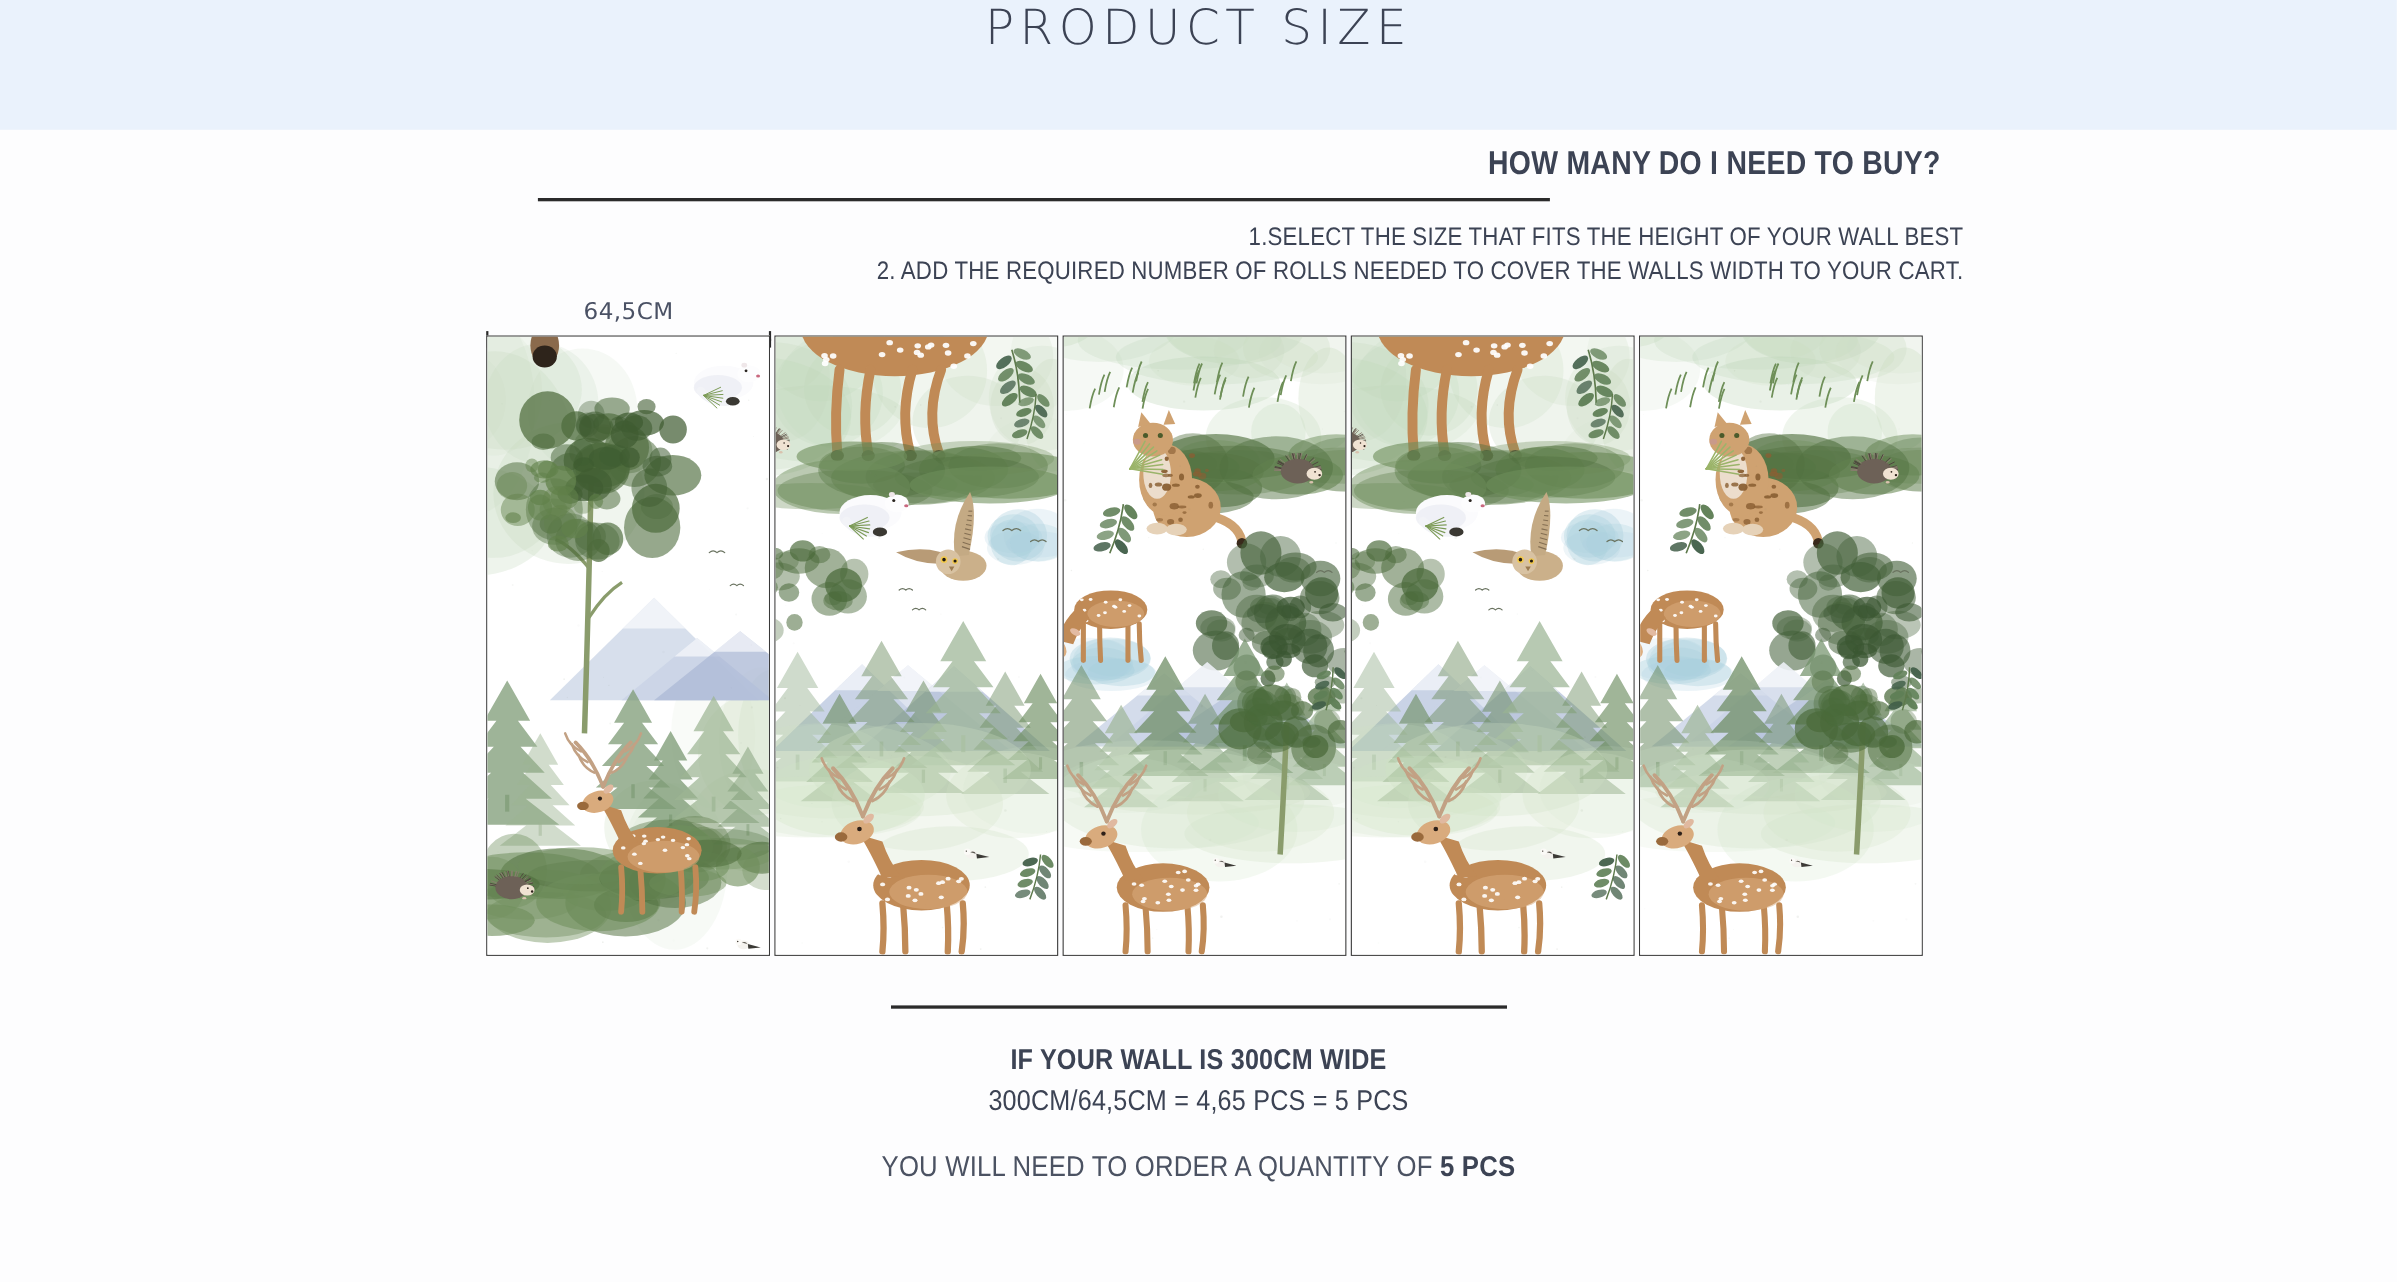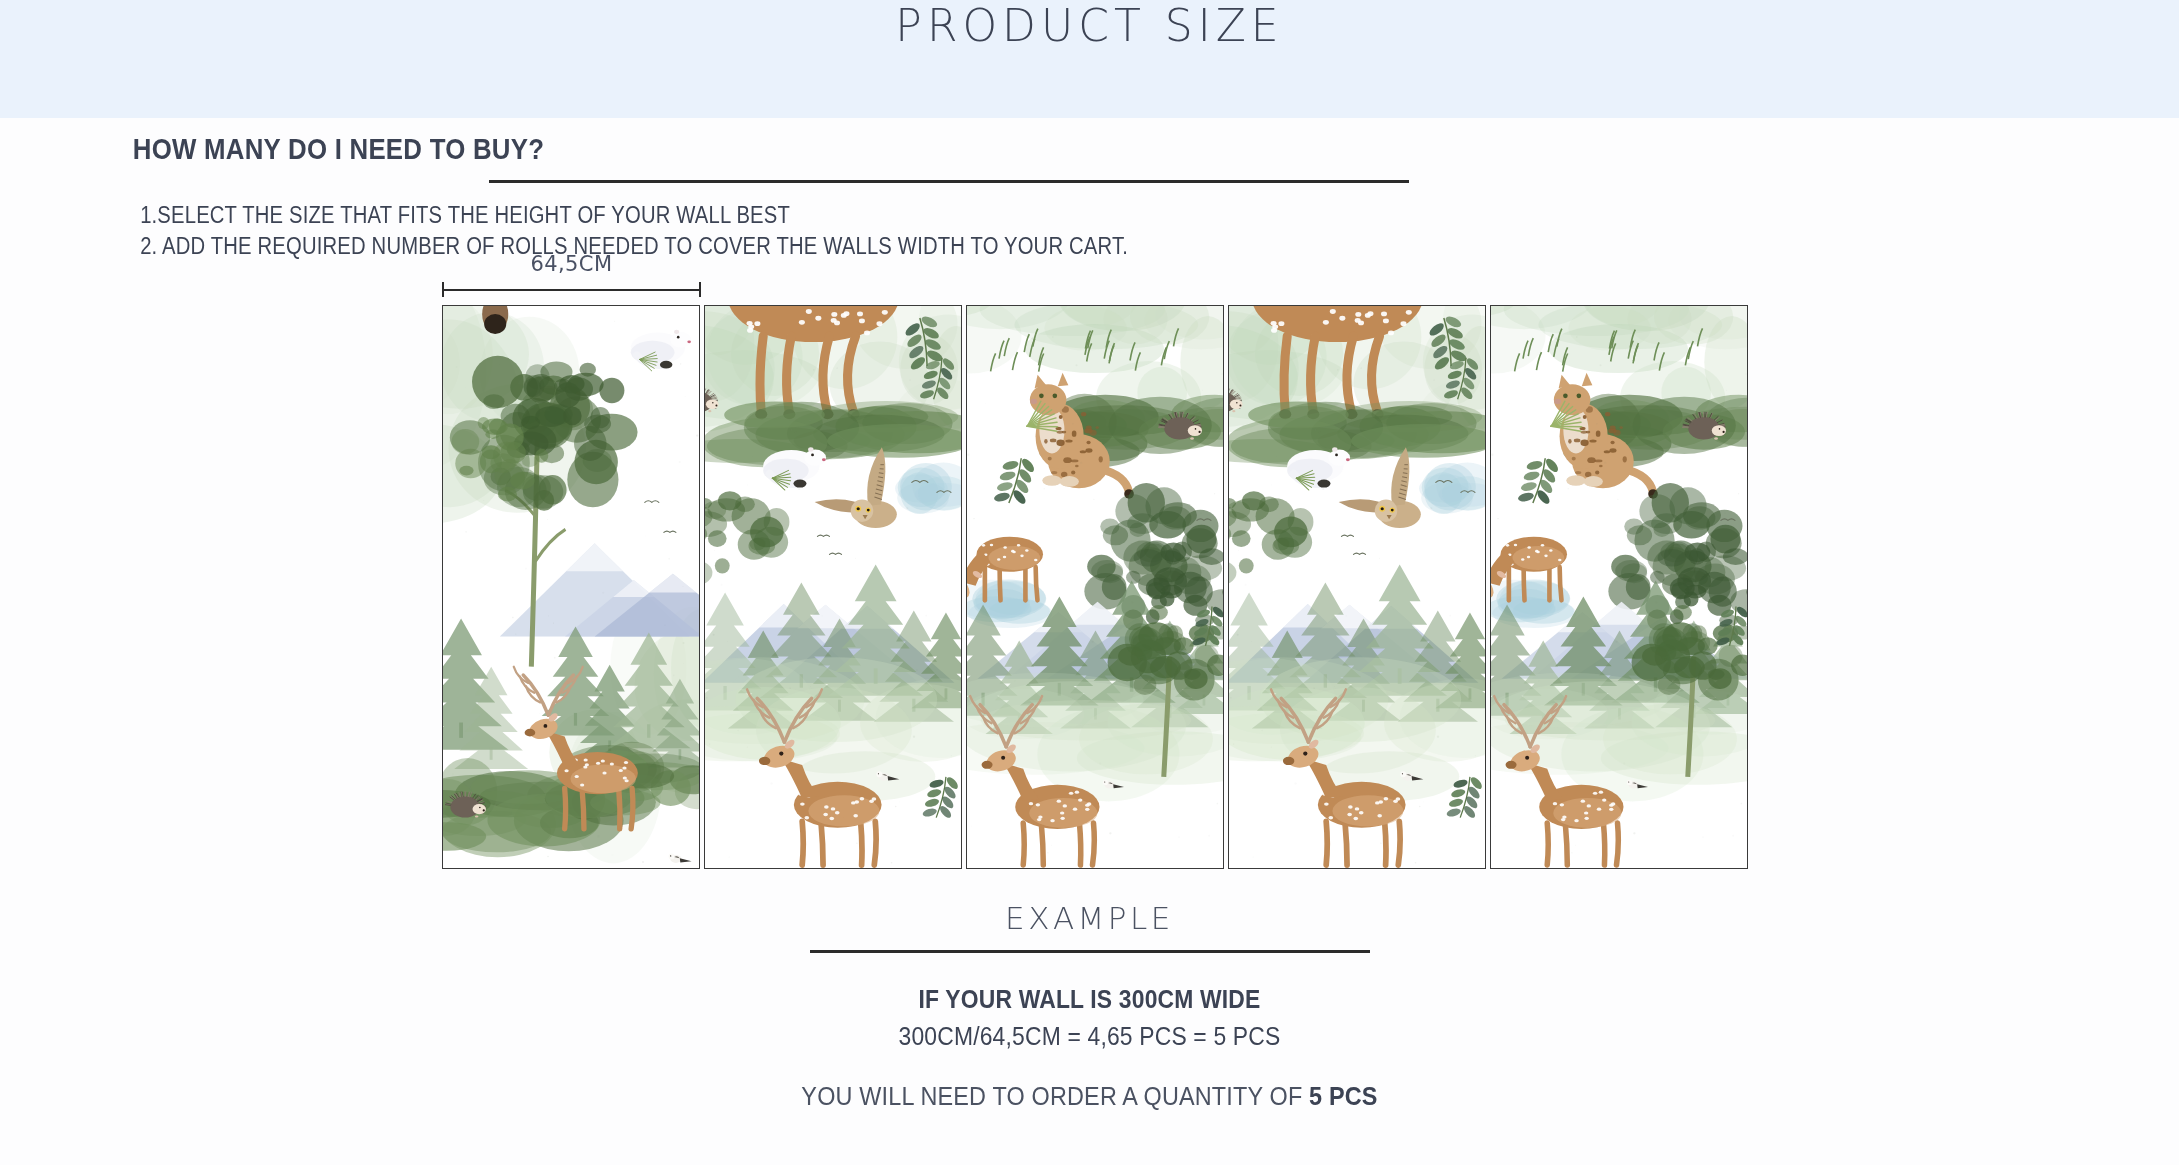--- a/index.html
+++ b/index.html
@@ -21,41 +21,41 @@
   }
   .header-title {
     font-family: "DejaVu Sans", sans-serif;
     font-size: 44px;
     font-weight: 300;
     letter-spacing: 5px;
     color: #3c4354;
   }
 
   
-  .intro { position: absolute; left: 0; top: 132px; width: 1897px; text-align: left; }
+  .intro { position: absolute; left: 0; top: 132px; width: 1897px; text-align: right; }
   .intro-heading {
     font-family: "Liberation Sans Narrow", "Liberation Sans", sans-serif;
     font-size: 30px; font-weight: bold; letter-spacing: .3px;
     color: #3c4354;
     transform: scaleX(.86); transform-origin: center;
   }
   .rule-top {
     width: 920px; height: 0; margin: 14px auto 0;
     border-top: 3px solid #2b2b2b;
   }
   .intro-lines { margin-top: 17px; margin-left: 28px; }
   .intro-line {
     font-family: "Liberation Sans Narrow", "Liberation Sans", sans-serif;
     font-size: 23px; color: #3c4354; line-height: 31px; letter-spacing: .2px;
     transform: scaleX(.88); transform-origin: center;
   }
 
   
   .measure {
-    position: absolute; left: 442px; top: 252px; width: 259px;
+    position: absolute; left: 442px; top: 271px; width: 259px;
   }
   .measure-label {
     text-align: center; font-family: "DejaVu Sans", sans-serif;
     font-size: 21px; color: #4a5164; letter-spacing: .4px; margin-bottom: 6px;
   }
   .measure-bar { position: relative; height: 14px; }
   .measure-bar .line {
     position: absolute; left: 0; right: 0; top: 7px; height: 2px; background: #2b2b2b;
   }
   .measure-bar .tick-l, .measure-bar .tick-r {
@@ -2055,21 +2055,20 @@
           <circle cx="246.6" cy="187.3" r="0.57" fill="#7d8c74" opacity="0.09"></circle>
           <circle cx="125.2" cy="335.2" r="1.06" fill="#7d8c74" opacity="0.10"></circle>
           <circle cx="196.8" cy="383.9" r="1.03" fill="#7d8c74" opacity="0.04"></circle>
           <circle cx="7.0" cy="212.2" r="0.67" fill="#7d8c74" opacity="0.12"></circle>
           <circle cx="228.4" cy="493.6" r="0.01" fill="#7d8c74" opacity="0.12"></circle>
         </svg>
       </div>
   </div>
 
   <div class="example">
-    <div class="example-title">EXAMPLE</div>
     <div class="rule-example"></div>
     <div class="example-lines">
       <div class="example-line bold">IF YOUR WALL IS 300CM WIDE</div>
       <div class="example-line">300CM/64,5CM = 4,65 PCS = 5 PCS</div>
     </div>
     <div class="example-final"><span>YOU WILL NEED TO ORDER A QUANTITY OF </span><b>5 PCS</b></div>
   </div>
 
 </div>
 

